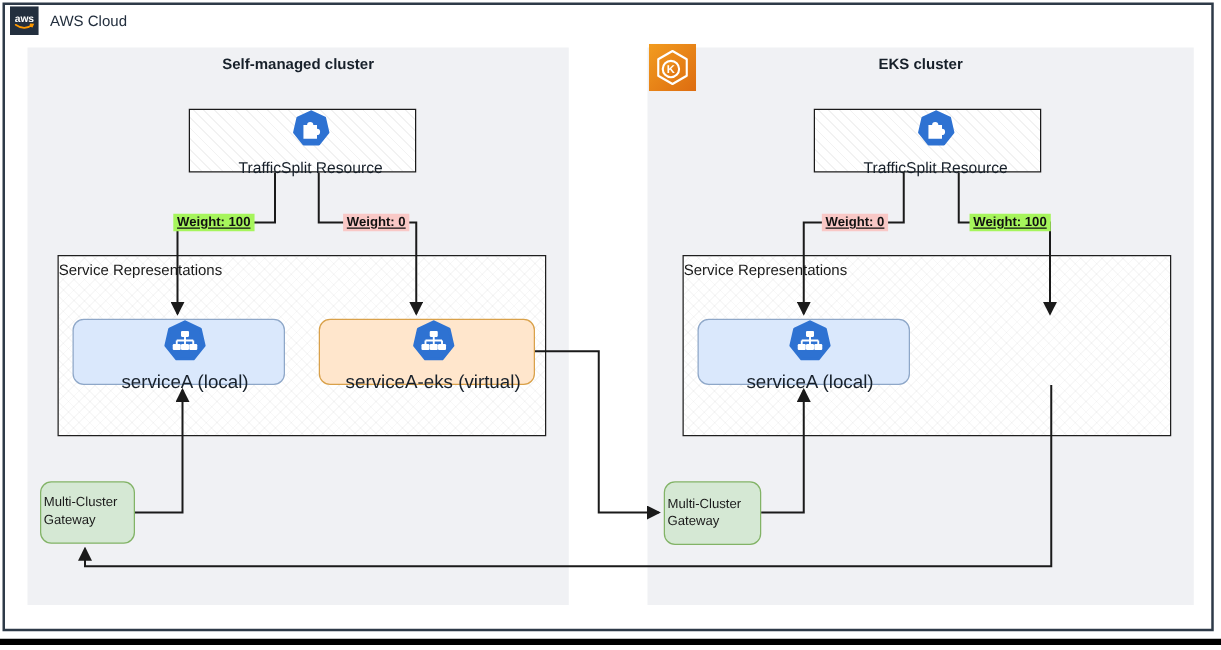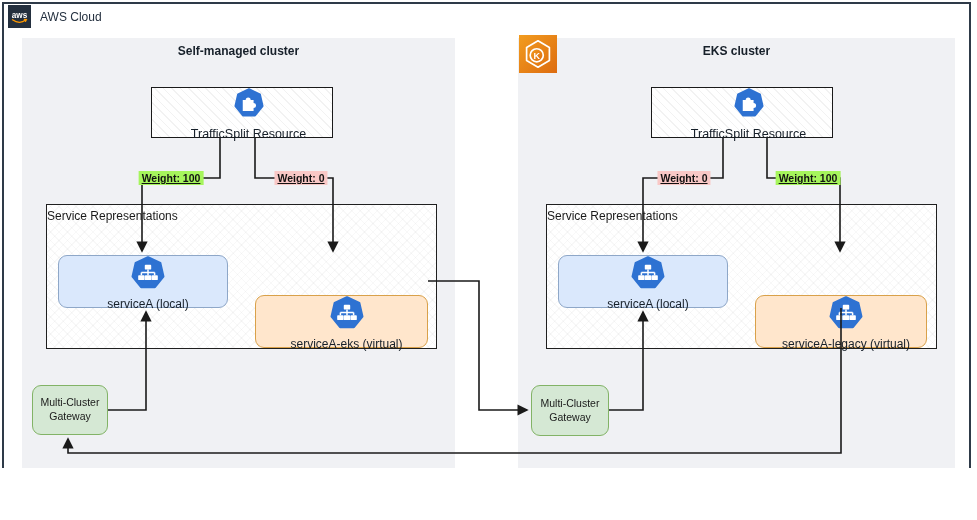--- a/index.html
+++ b/index.html
@@ -1,17 +1,17 @@
 <!DOCTYPE html>
 <html style="--frame-border: #2E3A48; --aws-dark: #232F3E; --aws-orange: #FF9900; --cluster-fill: #F0F1F4; --line: #1A1A1A; --weight-green: #A6F55C; --weight-red: #F9C8C6; --service-local-fill: #DAE8FC; --service-local-border: #8EA7C8; --service-virtual-fill: #FFE6CC; --service-virtual-border: #D9A14A; --gateway-fill: #D5E8D4; --gateway-border: #82B366; --k8s-blue: #2E72D2; --eks-orange-1: #F29C1F; --eks-orange-2: #DD6C10;"><head>
 <meta charset="utf-8">
 <style>
   html,body{margin:0;padding:0;background:#fff;}
   .canvas{
-    position:relative;width:977px;height:468px;overflow:hidden;
+    position:relative;width:977px;height:520px;overflow:hidden;
     font-family:"Liberation Sans",sans-serif;color:#17202a;background:#fff;
   }
   .frame{position:absolute;left:2px;top:2px;width:969px;height:503px;
     border:2px solid var(--frame-border);background:#fff;box-sizing:border-box;}
   .bottom-bar{position:absolute;left:0;top:511px;width:977px;height:5px;background:#000;}
   .aws-header{position:absolute;left:8px;top:5px;display:flex;align-items:center;gap:9px;z-index:3;}
   .aws-logo{width:23px;height:23px;display:block;}
   .aws-title{font-size:12px;color:var(--aws-dark);}
   .cluster{position:absolute;background:var(--cluster-fill);z-index:1;}
   .cluster-title{position:absolute;width:100%;text-align:center;top:6px;
@@ -25,25 +25,25 @@
   }
   .sr-box{
     border:1.6px solid #1f1f1f;
     background:
       repeating-linear-gradient(45deg,rgba(0,0,0,0.028) 0 1px,transparent 1px 6px),
       repeating-linear-gradient(-45deg,rgba(0,0,0,0.028) 0 1px,transparent 1px 6px),
       #fff;
     z-index:2;
   }
   .sr-title{position:absolute;width:100%;text-align:left;top:4px;font-size:12px;color:#1a1a1a;}
-  .svc{border-radius:9px;padding-left:10px;gap:7px;font-size:12px;white-space:nowrap;}
+  .svc{border-radius:9px;padding-left:10px;gap:7px;font-size:15px;white-space:nowrap;}
   .svc-local{background:var(--service-local-fill);border:1.4px solid var(--service-local-border);}
-  .svc-virtual{background:var(--service-virtual-fill);border:1.4px solid var(--service-virtual-border);margin-top:40px;}
+  .svc-virtual{background:var(--service-virtual-fill);border:1.4px solid var(--service-virtual-border);}
   .gateway{background:var(--gateway-fill);border:1.4px solid var(--gateway-border);
-    border-radius:9px;justify-content:center;text-align:center;
+    border-radius:9px;justify-content:center;
     font-size:10.5px;line-height:1.3;color:#1a1a1a;padding:2px;}
   .edges{position:absolute;left:0;top:0;z-index:5;pointer-events:none;}
   .wlabel{position:absolute;transform:translate(-50%,-50%);z-index:6;
     font-size:10.5px;font-weight:700;color:#111;padding:1px 3px;white-space:nowrap;text-decoration:underline;}
   .tone-green{background:var(--weight-green);}
   .tone-red{background:var(--weight-red);}
   .icon34{width:34px;height:34px;flex:0 0 auto;}
   .icon30{width:30px;height:30px;flex:0 0 auto;}
 </style>
 </head>
@@ -131,26 +131,20 @@
         <use href="#sym-svc"></use>
       </svg>
     <span>serviceA-eks (virtual)</span>
   </div>
   <div class="node svc svc-local" style="left:558px;top:255px;width:170px;height:53px;">
     <svg class="icon34" viewBox="0 0 36 36">
         <use href="#sym-svc"></use>
       </svg>
     <span>serviceA (local)</span>
   </div>
-  <div class="node svc svc-virtual" style="left:755px;top:255px;width:172px;height:53px;">
-    <svg class="icon34" viewBox="0 0 36 36">
-        <use href="#sym-svc"></use>
-      </svg>
-    <span>serviceA-legacy (virtual)</span>
-  </div>
 
   <div class="node gateway" style="left:32px;top:385px;width:76px;height:50px;">
     <span>Multi-Cluster Gateway</span>
   </div>
   <div class="node gateway" style="left:531px;top:385px;width:78px;height:51px;">
     <span>Multi-Cluster Gateway</span>
   </div>
 
   <svg class="edges" width="977" height="520">
     <defs>

